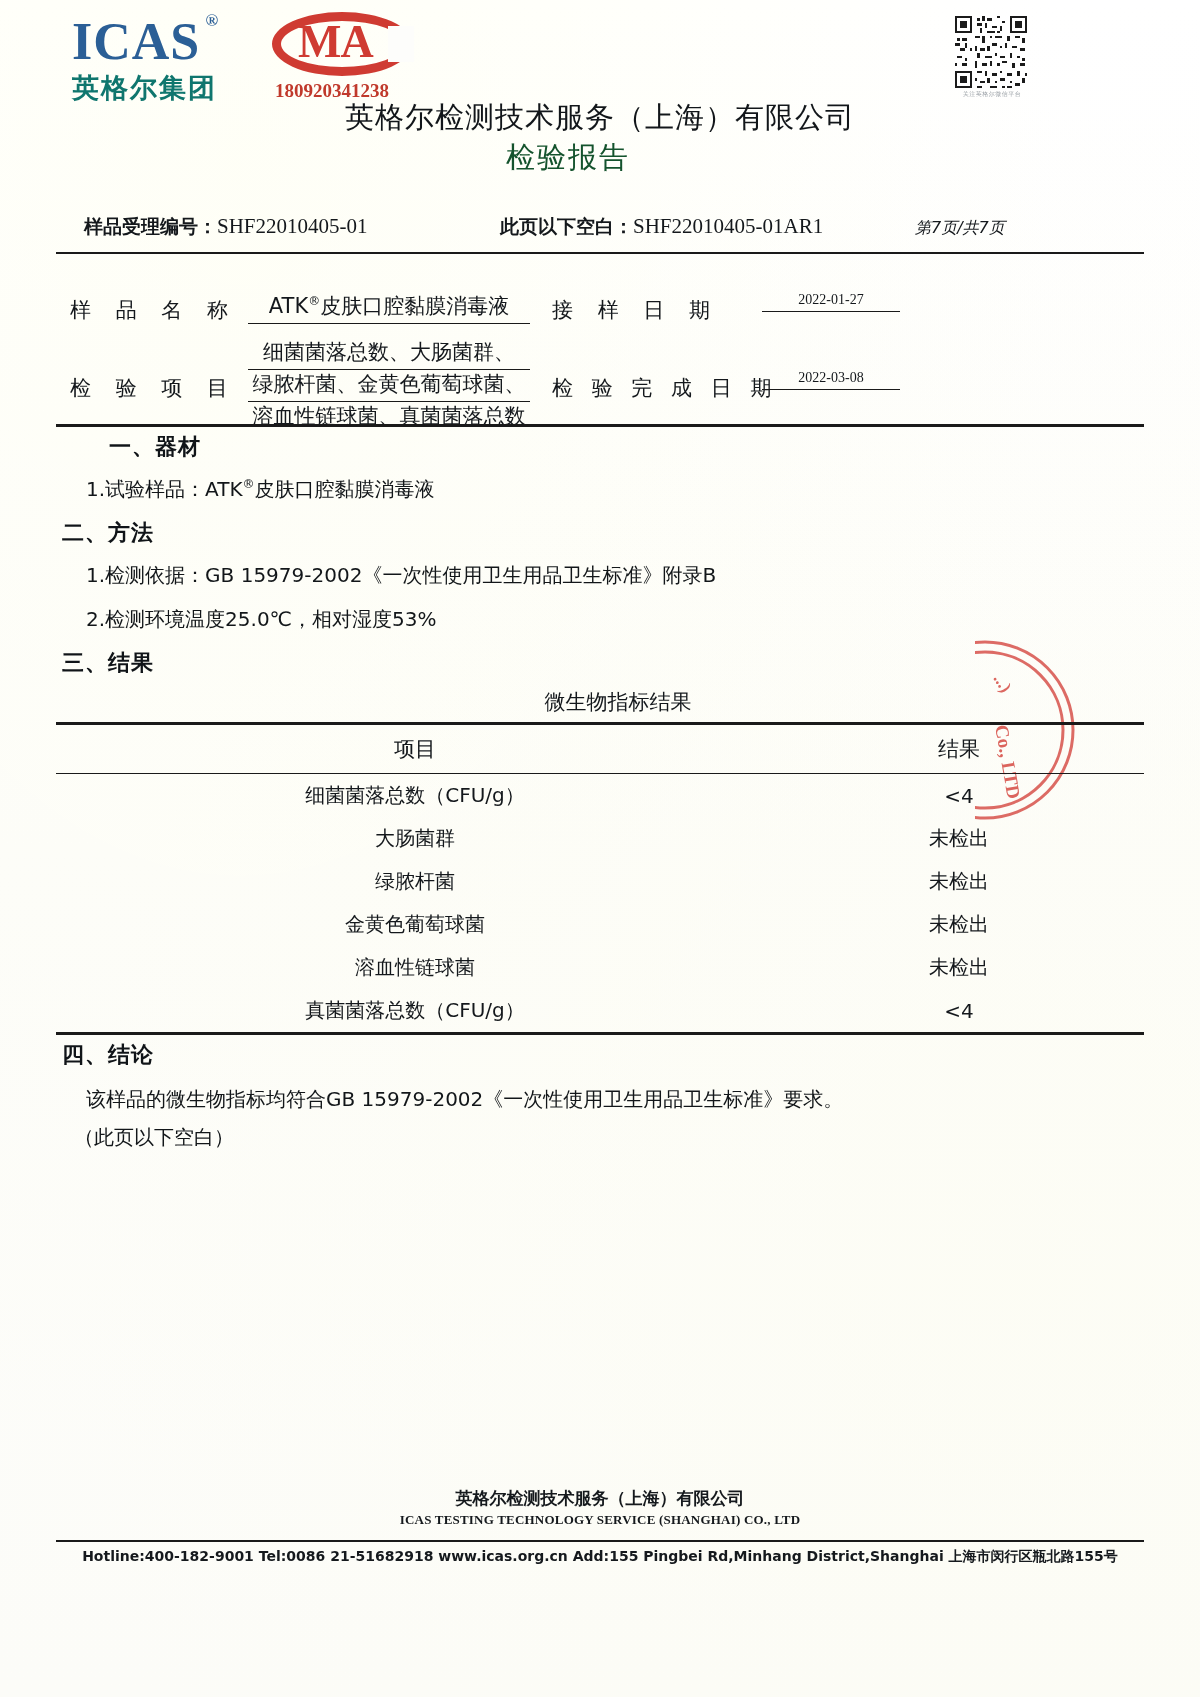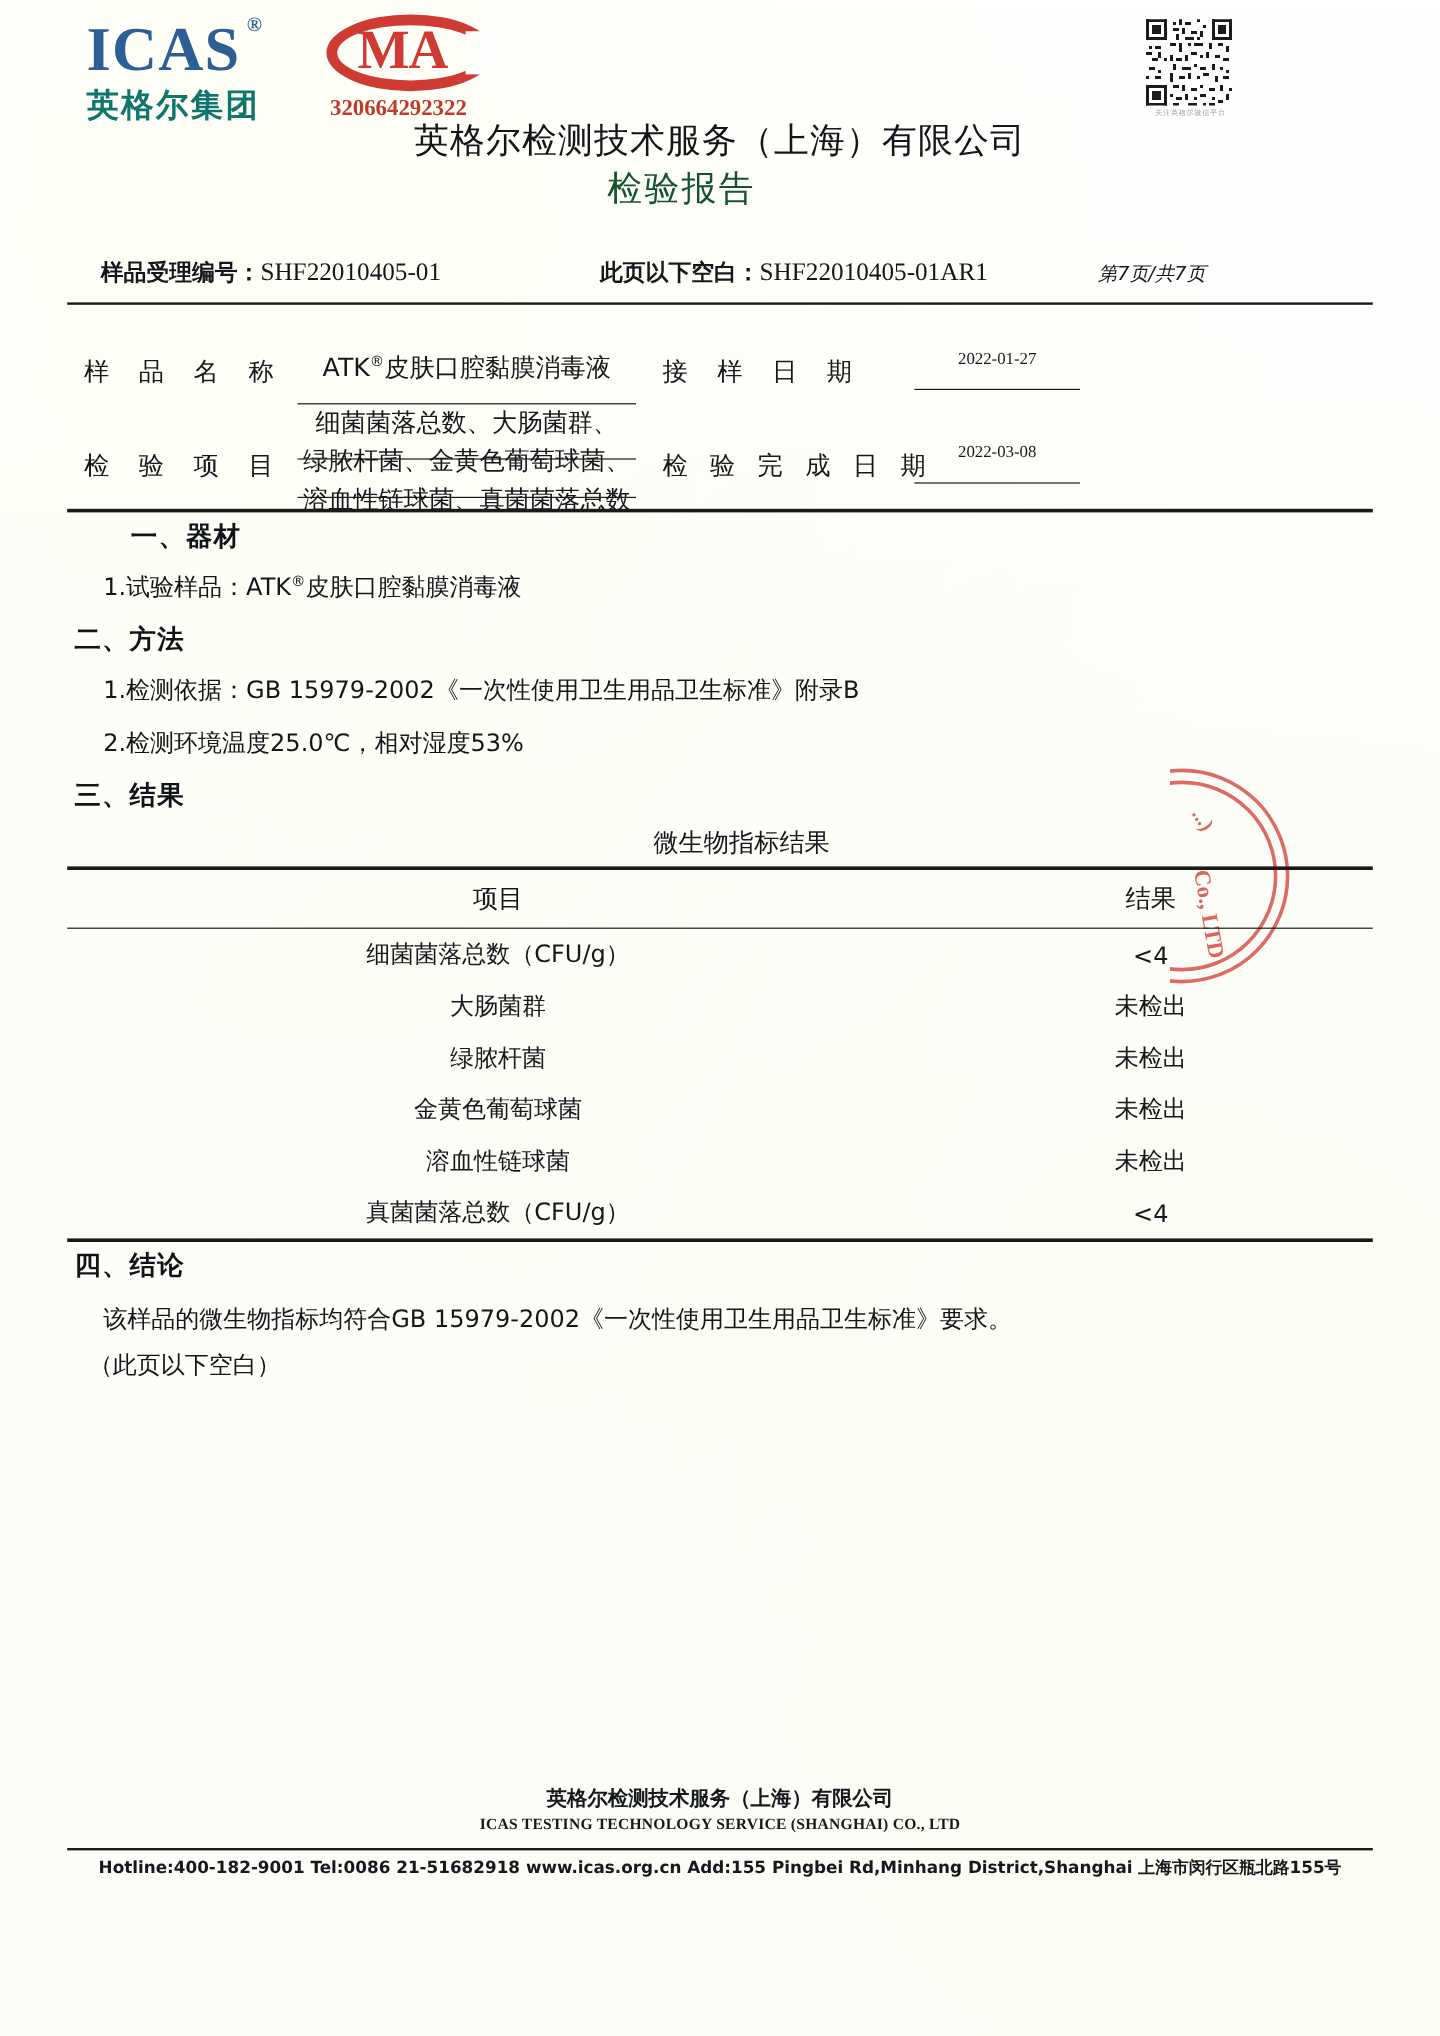--- a/index.html
+++ b/index.html
@@ -91,21 +91,21 @@
 
   
   .meta{position:absolute;left:0;top:286px;width:1200px;height:140px;}
   .mlabel{
     font-family:"DejaVu Sans","Liberation Sans",sans-serif;
     font-size:21px;letter-spacing:9px;position:absolute;white-space:nowrap;
   }
   .mval{
     position:absolute;font-family:"DejaVu Sans","Liberation Sans",sans-serif;
     font-size:21px;border-bottom:1.5px solid #1a1a1a;
-    padding-bottom:16px;white-space:nowrap;text-align:center;
+    padding-bottom:3px;white-space:nowrap;text-align:center;
   }
   .mval.serif{font-family:"Liberation Serif","DejaVu Serif",serif;font-size:14px;}
   .sup{font-size:12px;vertical-align:super;}
 
   
   .sec-h{
     position:absolute;
     font-family:"DejaVu Sans","Liberation Sans",sans-serif;
     font-weight:bold;font-size:22px;letter-spacing:1px;color:#101418;
   }
@@ -174,21 +174,21 @@
         <span class="icas-reg">®</span>
       </div>
       <div class="icas-cn">英格尔集团</div>
     </div>
 
     <div class="cma-logo">
       <div class="cma-ell"></div>
       <div class="cma-gap"></div>
       <div class="cma-ma">MA</div>
     </div>
-    <div class="cma-num">320664292322</div>
+    <div class="cma-num">180920341238</div>
 
     <svg class="qr" viewBox="0 0 29 29" shape-rendering="crispEdges">
       <rect width="29" height="29" fill="#ffffff"></rect>
       <g fill="#1b1b1b">
         <rect x="0" y="0" width="7" height="1"></rect>
           <rect x="0" y="6" width="7" height="1"></rect>
         <rect x="0" y="0" width="1" height="7"></rect>
           <rect x="6" y="0" width="1" height="7"></rect>
         <rect x="2" y="2" width="3" height="3"></rect>
         <rect x="22" y="0" width="7" height="1"></rect>

